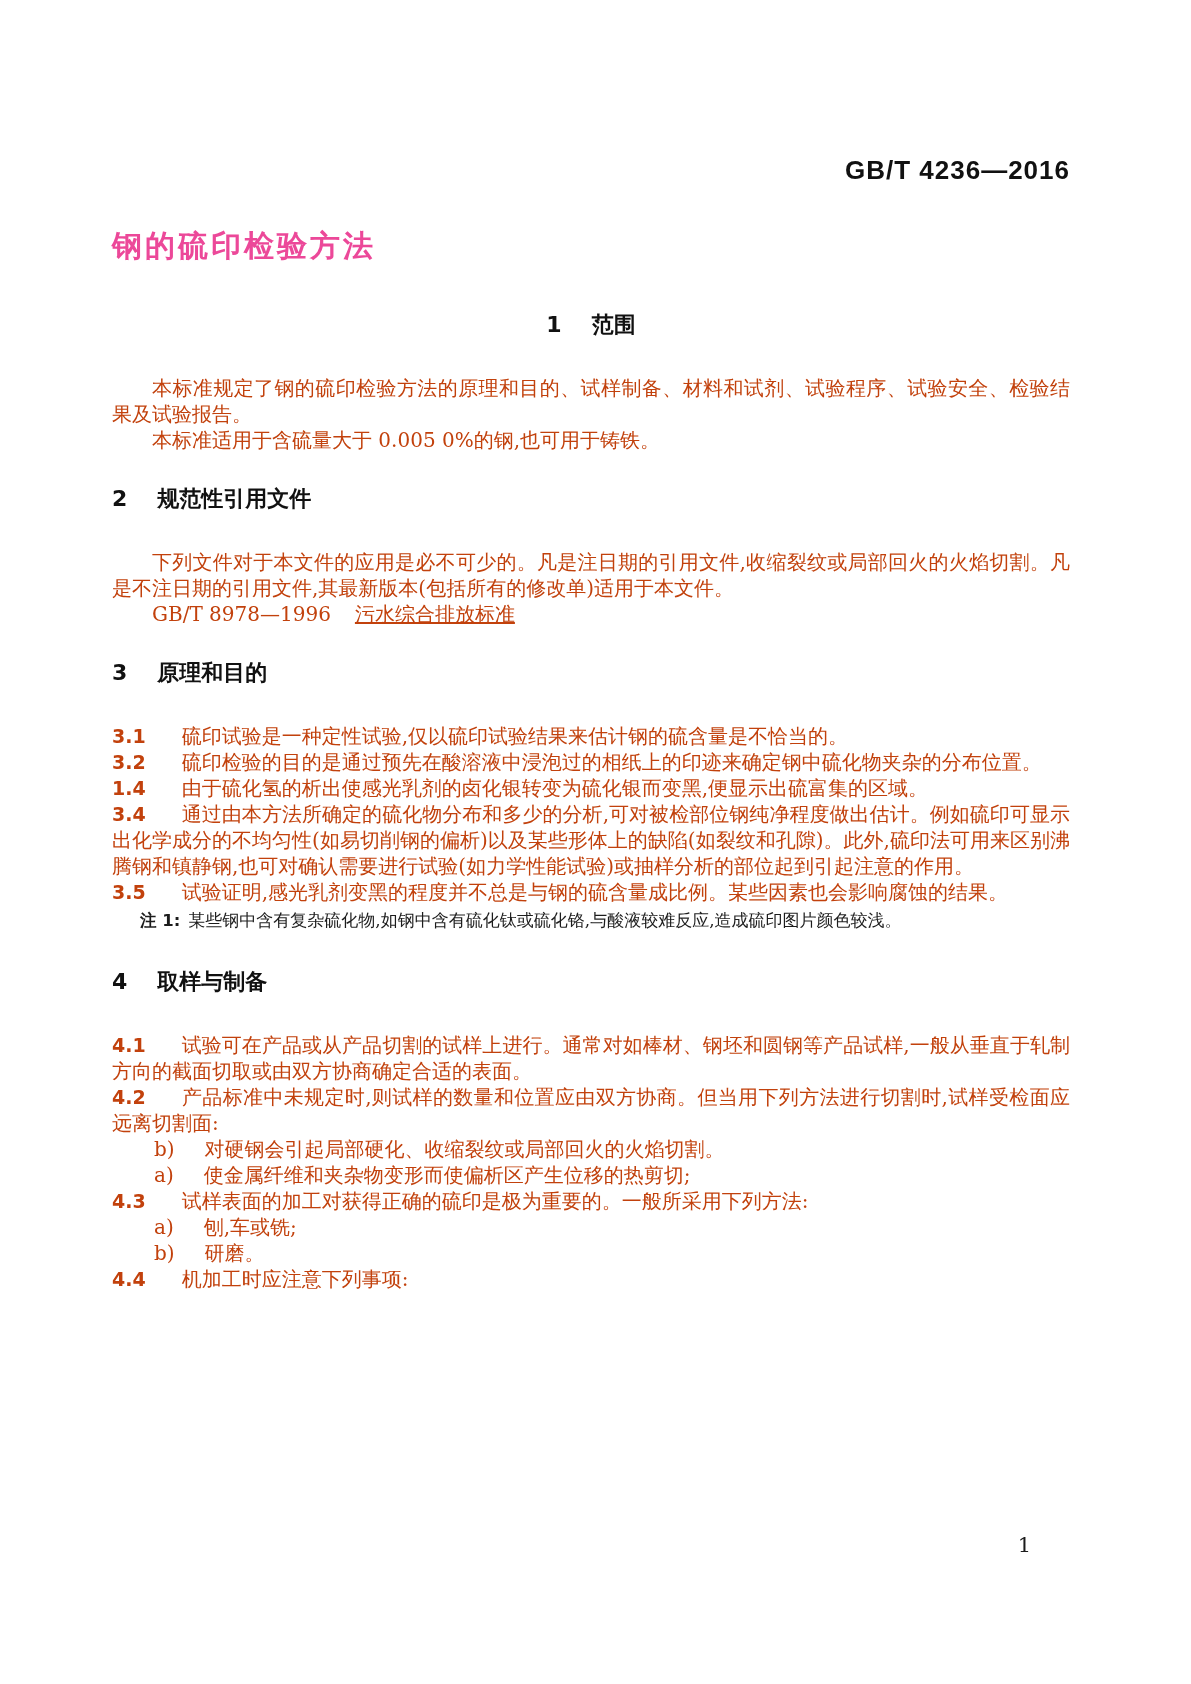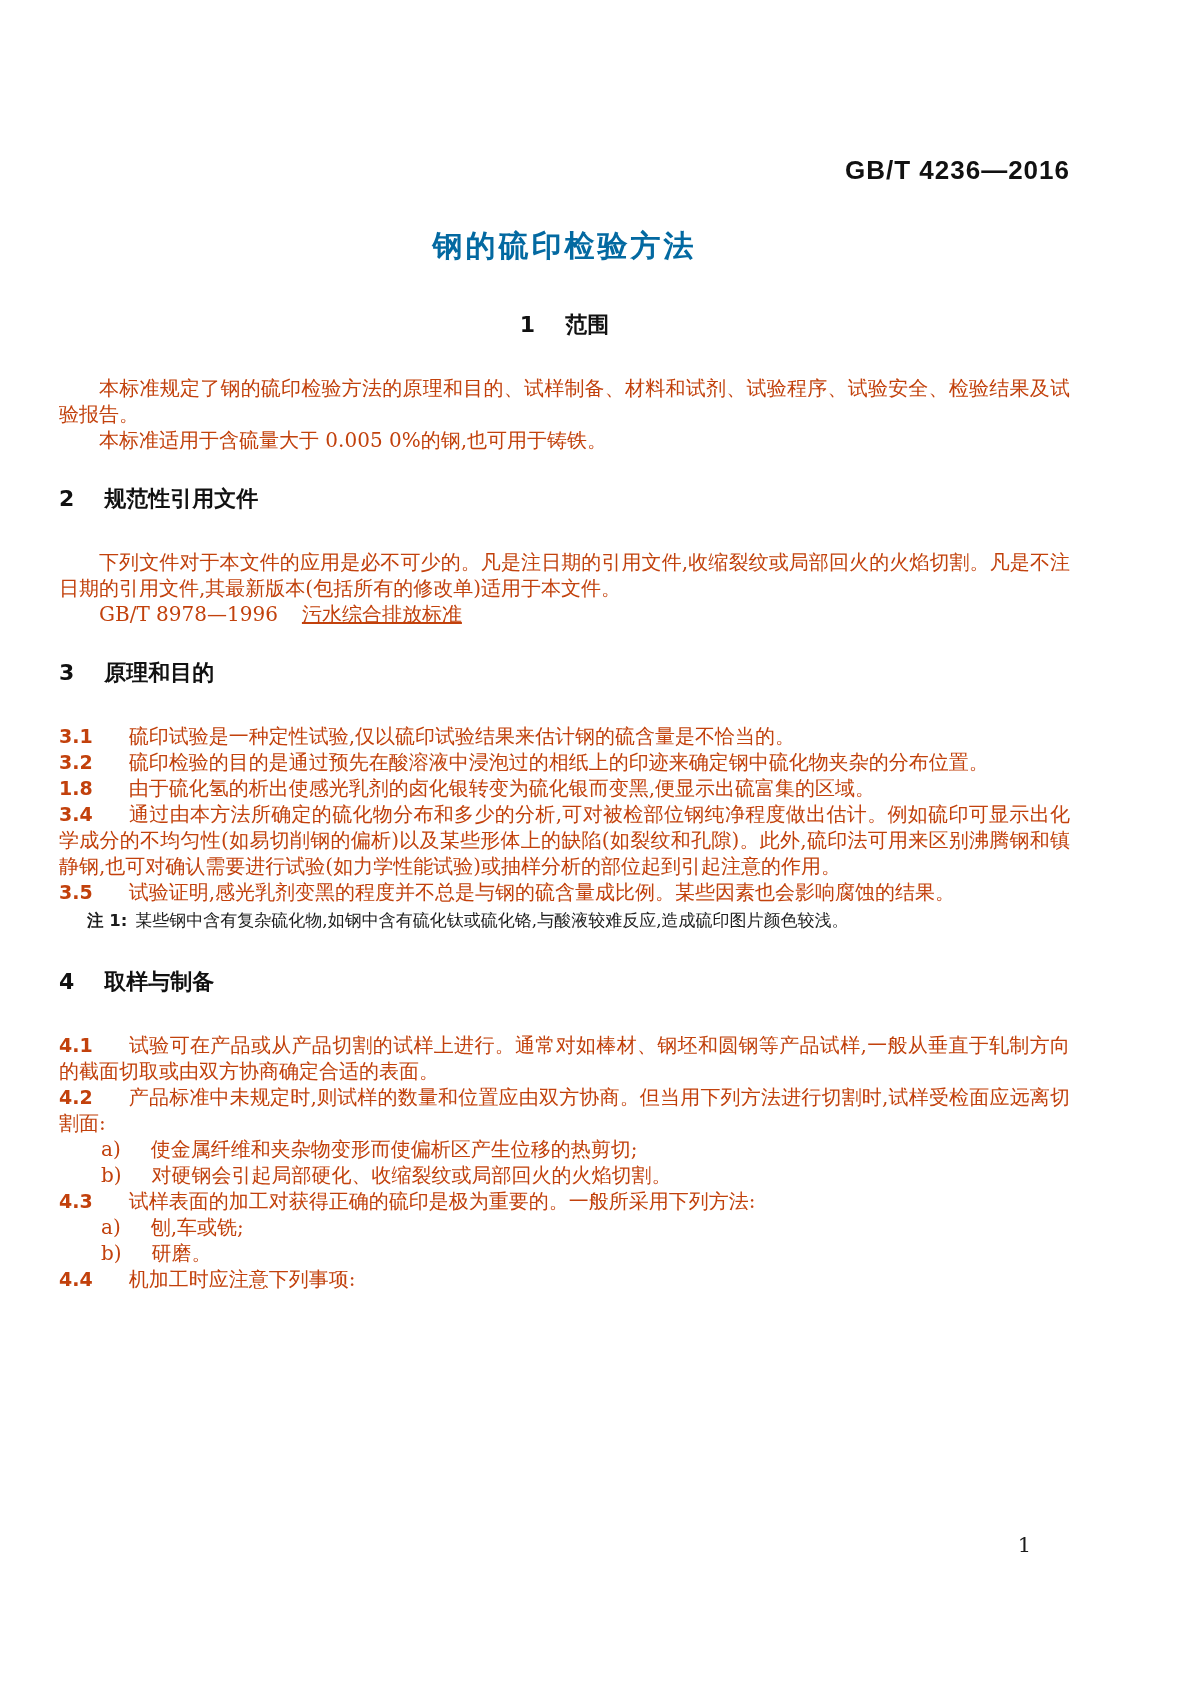--- a/index.html
+++ b/index.html
@@ -3,44 +3,43 @@
 <meta charset="utf-8">
 <style>
   html, body { margin: 0; padding: 0; background: #ffffff; }
   .page {
     position: relative;
     width: 1191px;
     height: 1684px;
     margin: 0 auto;
     background: #ffffff;
     box-sizing: border-box;
-    padding: 0 121px 0 59px;
+    padding: 0 121px 0 112px;
     overflow: hidden;
     color: #1c1c1c;
     font-family: "DejaVu Serif", "Liberation Serif", serif;
   }
   .doc-code {
     margin-top: 155px;
     text-align: right;
     font-family: "Liberation Sans", "DejaVu Sans", sans-serif;
     font-weight: 700;
     font-size: 26px;
     line-height: 30px;
     letter-spacing: 1px;
     color: #111;
   }
   .doc-title {
     margin-top: 44px;
-    text-align: center;
     font-family: "DejaVu Sans", "Liberation Sans", sans-serif;
     font-weight: 600;
     font-size: 30px;
     line-height: 34px;
     letter-spacing: 3px;
-    color: #0369a1;
+    color: #ec4899;
   }
   .sec-heading {
     font-family: "DejaVu Sans", "Liberation Sans", sans-serif;
     font-weight: 700;
     font-size: 22px;
     line-height: 26px;
     color: #111;
     margin: 33px 0 37px 0;
   }
   .sec-heading.first { margin-top: 49px; text-align: center; }
@@ -110,21 +109,21 @@
   <div class="sec-heading">
     <span class="sec-num">3</span><span>原理和目的</span>
   </div>
   <p class="body-text">
     <span class="cnum">3.1</span><span>硫印试验是一种定性试验,仅以硫印试验结果来估计钢的硫含量是不恰当的。</span>
   </p>
   <p class="body-text">
     <span class="cnum">3.2</span><span>硫印检验的目的是通过预先在酸溶液中浸泡过的相纸上的印迹来确定钢中硫化物夹杂的分布位置。</span>
   </p>
   <p class="body-text">
-    <span class="cnum">1.8</span><span>由于硫化氢的析出使感光乳剂的卤化银转变为硫化银而变黑,便显示出硫富集的区域。</span>
+    <span class="cnum">1.4</span><span>由于硫化氢的析出使感光乳剂的卤化银转变为硫化银而变黑,便显示出硫富集的区域。</span>
   </p>
   <p class="body-text">
     <span class="cnum">3.4</span><span>通过由本方法所确定的硫化物分布和多少的分析,可对被检部位钢纯净程度做出估计。例如硫印可显示出化学成分的不均匀性(如易切削钢的偏析)以及某些形体上的缺陷(如裂纹和孔隙)。此外,硫印法可用来区别沸腾钢和镇静钢,也可对确认需要进行试验(如力学性能试验)或抽样分析的部位起到引起注意的作用。</span>
   </p>
   <p class="body-text">
     <span class="cnum">3.5</span><span>试验证明,感光乳剂变黑的程度并不总是与钢的硫含量成比例。某些因素也会影响腐蚀的结果。</span>
   </p>
   <p class="note">
     <span class="note-label">注 1:</span><span>某些钢中含有复杂硫化物,如钢中含有硫化钛或硫化铬,与酸液较难反应,造成硫印图片颜色较浅。</span>
   </p>
@@ -132,24 +131,24 @@
   <div class="sec-heading">
     <span class="sec-num">4</span><span>取样与制备</span>
   </div>
   <p class="body-text">
     <span class="cnum">4.1</span><span>试验可在产品或从产品切割的试样上进行。通常对如棒材、钢坯和圆钢等产品试样,一般从垂直于轧制方向的截面切取或由双方协商确定合适的表面。</span>
   </p>
   <p class="body-text">
     <span class="cnum">4.2</span><span>产品标准中未规定时,则试样的数量和位置应由双方协商。但当用下列方法进行切割时,试样受检面应远离切割面:</span>
   </p>
   <p class="body-text list-item">
-    <span class="li-label">a)</span><span>使金属纤维和夹杂物变形而使偏析区产生位移的热剪切;</span>
+    <span class="li-label">b)</span><span>对硬钢会引起局部硬化、收缩裂纹或局部回火的火焰切割。</span>
   </p>
   <p class="body-text list-item">
-    <span class="li-label">b)</span><span>对硬钢会引起局部硬化、收缩裂纹或局部回火的火焰切割。</span>
+    <span class="li-label">a)</span><span>使金属纤维和夹杂物变形而使偏析区产生位移的热剪切;</span>
   </p>
   <p class="body-text">
     <span class="cnum">4.3</span><span>试样表面的加工对获得正确的硫印是极为重要的。一般所采用下列方法:</span>
   </p>
   <p class="body-text list-item">
     <span class="li-label">a)</span><span>刨,车或铣;</span>
   </p>
   <p class="body-text list-item">
     <span class="li-label">b)</span><span>研磨。</span>
   </p>

